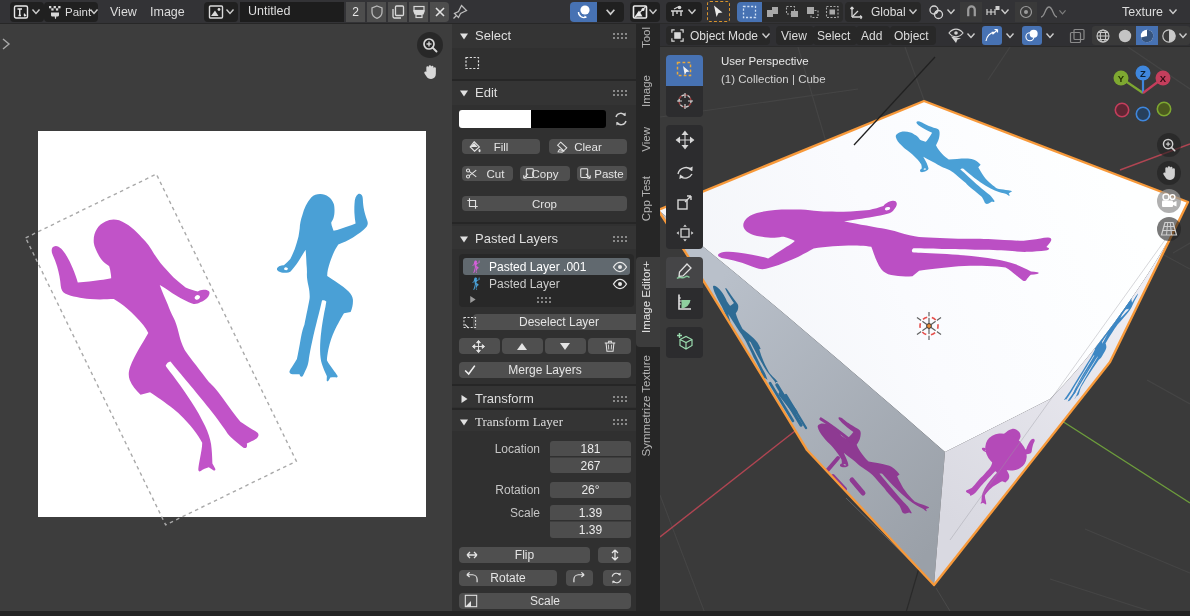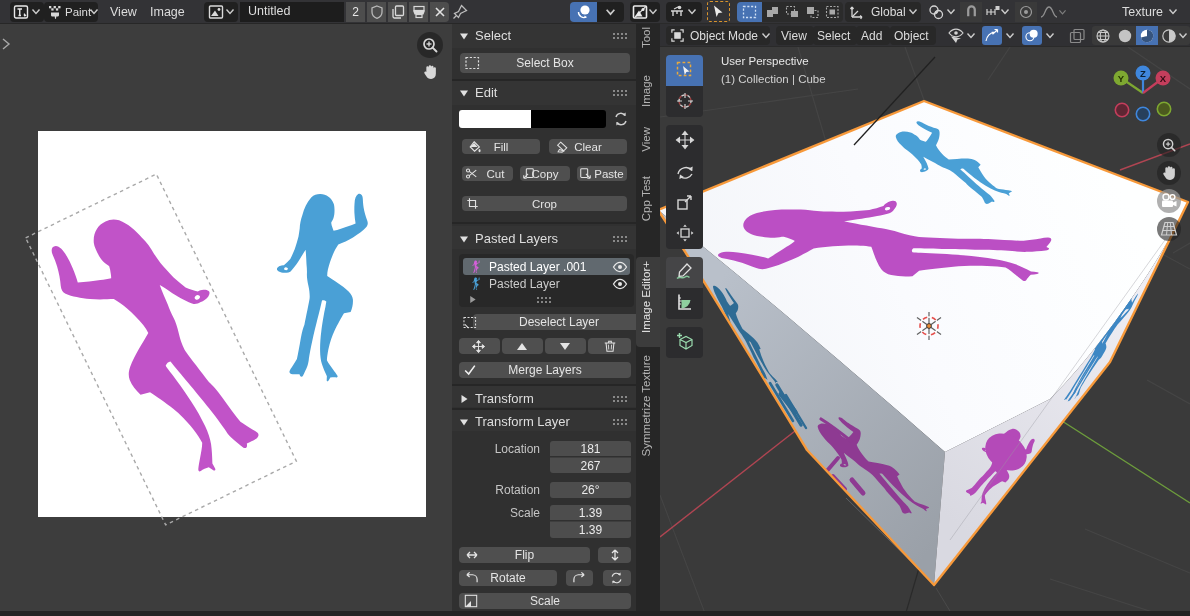--- a/index.html
+++ b/index.html
@@ -231,21 +231,20 @@
 <div class="abs" style="left:452px;top:81px;width:184px;height:24px;background:#343434;"></div>
 <div class="abs" style="left:452px;top:226px;width:184px;height:23px;background:#343434;"></div>
 <div class="abs" style="left:452px;top:386px;width:184px;height:21px;background:#343434;"></div>
 <div class="abs" style="left:452px;top:409px;width:184px;height:22px;background:#343434;"></div>
 
 <svg class="abs" style="left:459px;top:31px" width="10" height="10" viewBox="0 0 10 10">
       <path d="M1,2.5 h8 L5,8.5 Z" fill="#e0e0e0"></path>
     </svg>
 <span class="ph" style="left:475px;top:28px;font-size:13px;">Select</span>
 <div class="grip" style="left:612px;top:32px;"></div>
-<div class="btn" style="left:460px;top:53px;width:170px;height:20px;">Select Box</div>
 <svg class="abs" style="left:465px;top:56px" width="15" height="14" viewBox="0 0 15 14">
   <rect x="1" y="1.5" width="12.5" height="11" fill="none" stroke="#dcdcdc" stroke-width="1.2" stroke-dasharray="2.2,1.6"></rect>
 </svg>
 
 <div class="abs" style="left:452px;top:79px;width:184px;height:2px;background:#262626;"></div>
 <svg class="abs" style="left:459px;top:88px" width="10" height="10" viewBox="0 0 10 10">
       <path d="M1,2.5 h8 L5,8.5 Z" fill="#e0e0e0"></path>
     </svg>
 <span class="ph" style="left:475px;top:85px;font-size:13px;">Edit</span>
 <div class="grip" style="left:612px;top:89px;"></div>
@@ -345,21 +344,21 @@
 <div class="abs" style="left:452px;top:384px;width:184px;height:2px;background:#262626;"></div>
 <svg class="abs" style="left:459px;top:394px" width="10" height="10" viewBox="0 0 10 10">
       <path d="M2.5,1 L8.5,5 L2.5,9 Z" fill="#e0e0e0"></path>
     </svg>
 <span class="ph" style="left:475px;top:391px;font-size:13px;">Transform</span>
 <div class="grip" style="left:612px;top:395px;"></div>
 <div class="abs" style="left:452px;top:408px;width:184px;height:2px;background:#262626;"></div>
 <svg class="abs" style="left:459px;top:417px" width="10" height="10" viewBox="0 0 10 10">
       <path d="M1,2.5 h8 L5,8.5 Z" fill="#e0e0e0"></path>
     </svg>
-<span class="ph" style="left:475px;top:414px;font-size:13px;">Transform Layer</span>
+<span class="ph" style="left:475px;top:414px;font-size:13px;font-family:Liberation Serif, serif;">Transform Layer</span>
 <div class="grip" style="left:612px;top:418px;"></div>
 
 <div class="lbl" style="left:450px;top:442px;width:90px;">Location</div>
 <div class="fld" style="left:550px;top:441px;width:81px;height:15px;border-radius:3px 3px 0 0;">181</div>
 <div class="fld" style="left:550px;top:457px;width:81px;height:16px;border-radius:0 0 3px 3px;border-top:1px solid #3e3e3e;">267</div>
 <div class="lbl" style="left:450px;top:483px;width:90px;">Rotation</div>
 <div class="fld" style="left:550px;top:482px;width:81px;height:16px;">26°</div>
 <div class="lbl" style="left:450px;top:506px;width:90px;">Scale</div>
 <div class="fld" style="left:550px;top:505px;width:81px;height:15px;border-radius:3px 3px 0 0;">1.39</div>
 <div class="fld" style="left:550px;top:521px;width:81px;height:17px;border-radius:0 0 3px 3px;border-top:1px solid #3e3e3e;">1.39</div>

